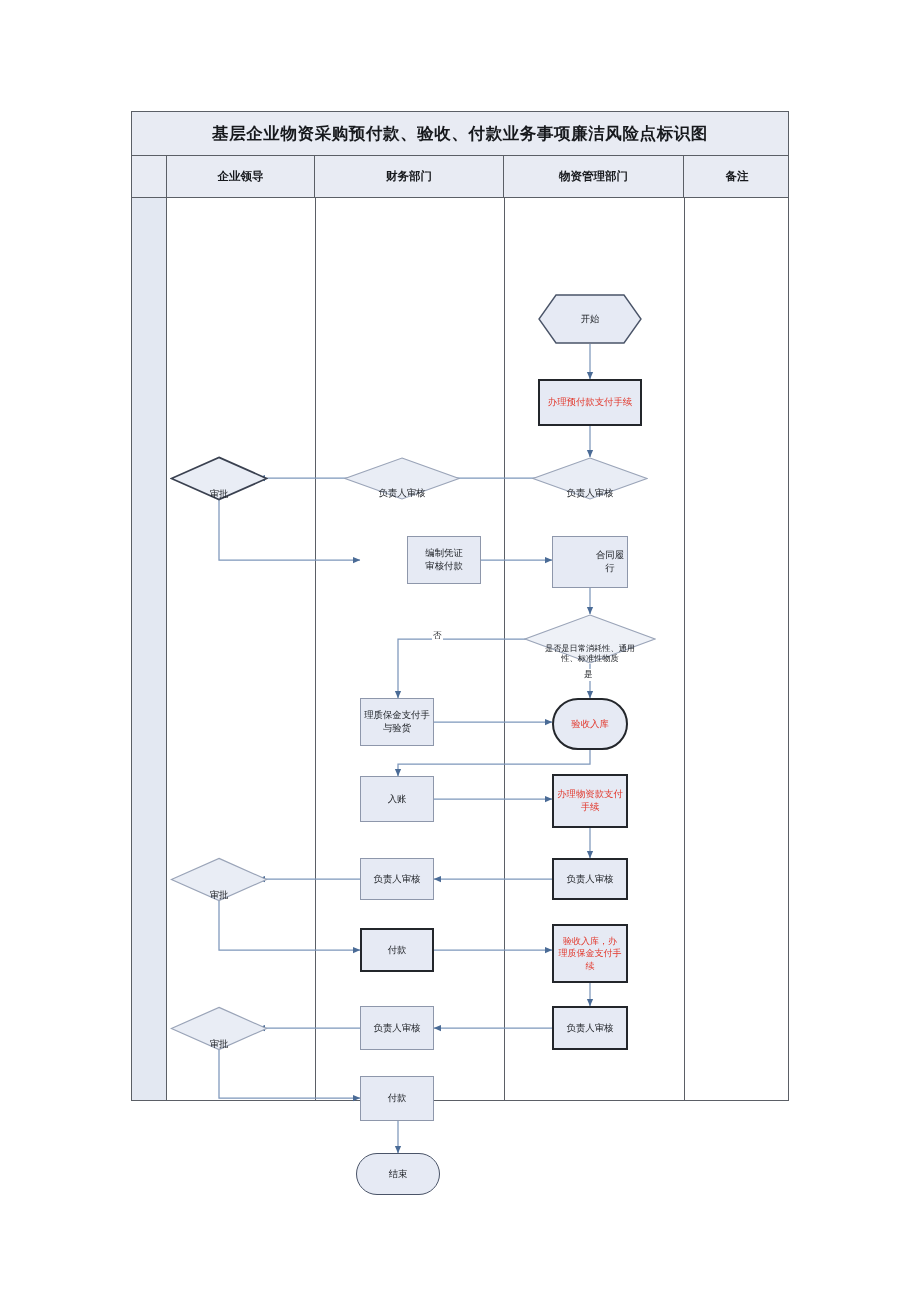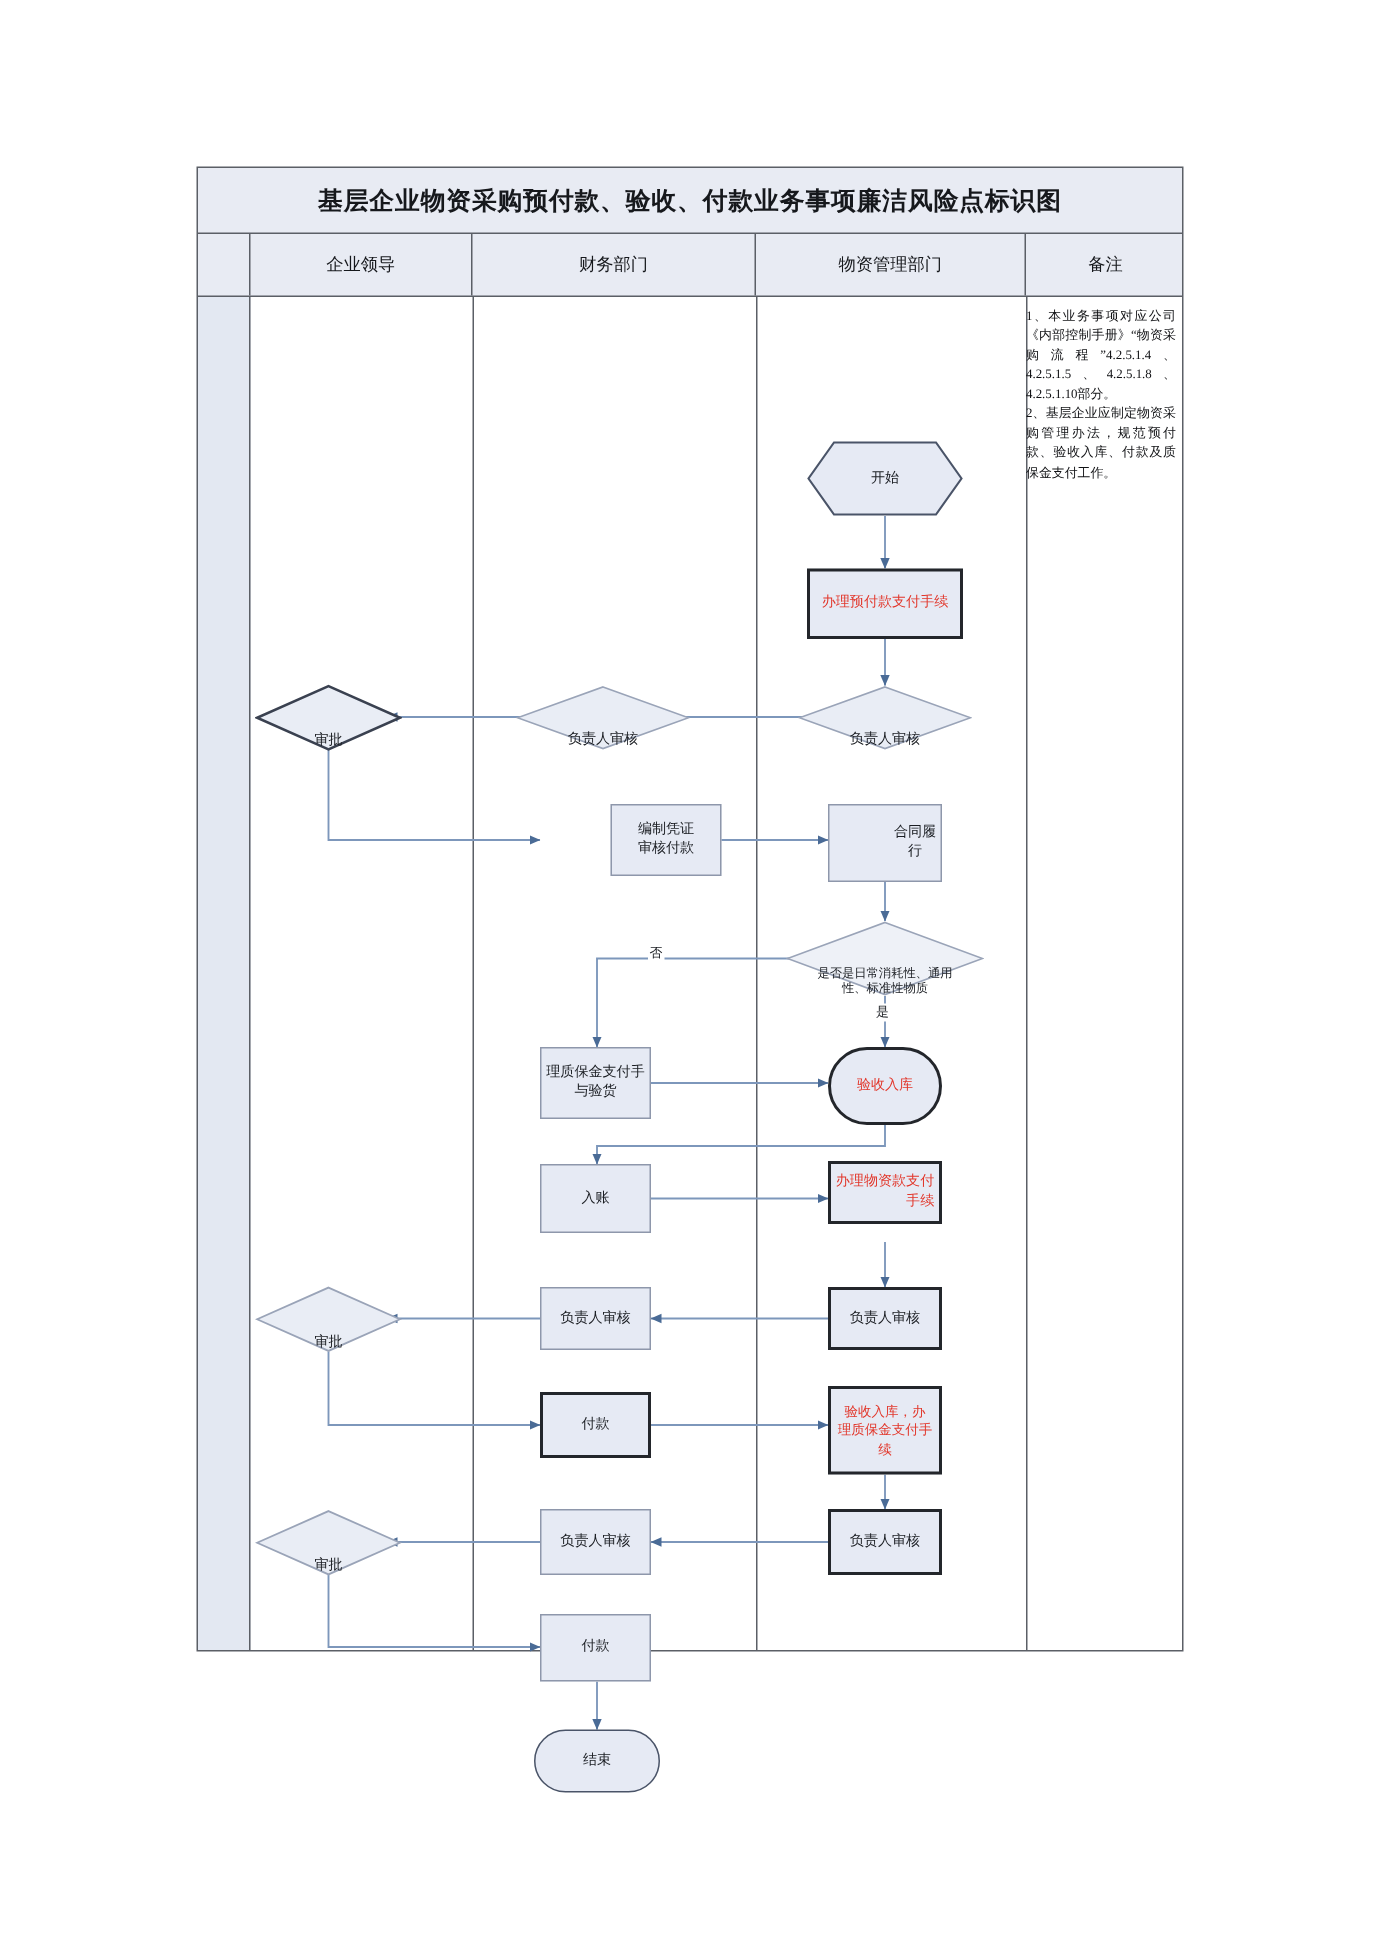--- a/index.html
+++ b/index.html
@@ -34,21 +34,21 @@
   
   #head-row{
     position:absolute;left:0;top:44px;width:100%;height:42px;
     background:#e8ebf3;
     border-bottom:1.6px solid #5b5f66;
     box-sizing:border-box;
   }
   #head-row .cell{
     position:absolute;top:0;height:100%;
     display:flex;align-items:center;justify-content:center;
-    font-size:11.5px;font-weight:normal;color:#16181c;
+    font-size:11.5px;font-weight:bold;color:#16181c;
     box-sizing:border-box;
   }
   
   #body-row{
     position:absolute;left:0;top:86px;width:100%;bottom:0;
     box-sizing:border-box;
   }
   
   .spine{
     position:absolute;left:0;top:0;width:35px;height:100%;
@@ -127,22 +127,20 @@
       <div class="cell" style="left:552px;width:106px;">备注</div>
     </div>
 
     <div id="body-row">
 
       <div class="spine"></div>
       <div class="vline" style="left:183px;"></div>
       <div class="vline" style="left:372px;"></div>
       <div class="vline" style="left:552px;"></div>
 
-      <div id="remarks">1、本业务事项对应公司《内部控制手册》“物资采购流程”4.2.5.1.4、4.2.5.1.5、4.2.5.1.8、4.2.5.1.10部分。
-2、基层企业应制定物资采购管理办法，规范预付款、验收入库、付款及质保金支付工作。</div>
 
       <div id="flow">
 
         <svg class="wires" viewBox="0 0 658 904" preserveAspectRatio="none">
           <defs>
             <marker id="ah" markerWidth="7" markerHeight="7" refX="5.6" refY="3" orient="auto">
               <path d="M0,0.5 L5.8,3 L0,5.5 z" fill="#4a6b96"></path>
             </marker>
           </defs>
           <g stroke="#7d97bb" stroke-width="1.25" fill="none" marker-end="url(#ah)">
@@ -237,21 +235,21 @@
         <div class="branch-lbl" style="left:300px;top:432px;">否</div>
         <div class="branch-lbl" style="left:451px;top:471px;">是</div>
 
         <div class="node rect" style="left:228px;top:500px;width:74px;height:48px;white-space:pre-line;padding:0 3px;">理质保金支付手
 与验货</div>
 
         <div class="node rect bold red" style="left:420px;top:500px;width:76px;height:52px;border-radius:26px;">验收入库</div>
 
         <div class="node rect" style="left:228px;top:578px;width:74px;height:46px;">入账</div>
 
-        <div class="node rect bold red" style="left:420px;top:576px;width:76px;height:42px;white-space:pre-line;padding:0 3px;text-align:right;">办理物资款支付
+        <div class="node rect bold red" style="left:420px;top:576px;width:76px;height:54px;white-space:pre-line;padding:0 3px;">办理物资款支付
 手续</div>
 
         <div class="node rect bold" style="left:420px;top:660px;width:76px;height:42px;">负责人审核</div>
 
         <div class="node rect" style="left:228px;top:660px;width:74px;height:42px;">负责人审核</div>
 
         <div class="node dia" style="left:38px;top:659px;width:98px;height:45px;">
           <svg width="98" height="45" viewBox="0 0 98 45">
             <polygon points="49,1.4 96.6,22.5 49,43.6 1.4,22.5" fill="#e9edf5" stroke="#9aa4b8" stroke-width="1.2"></polygon>
           </svg>

